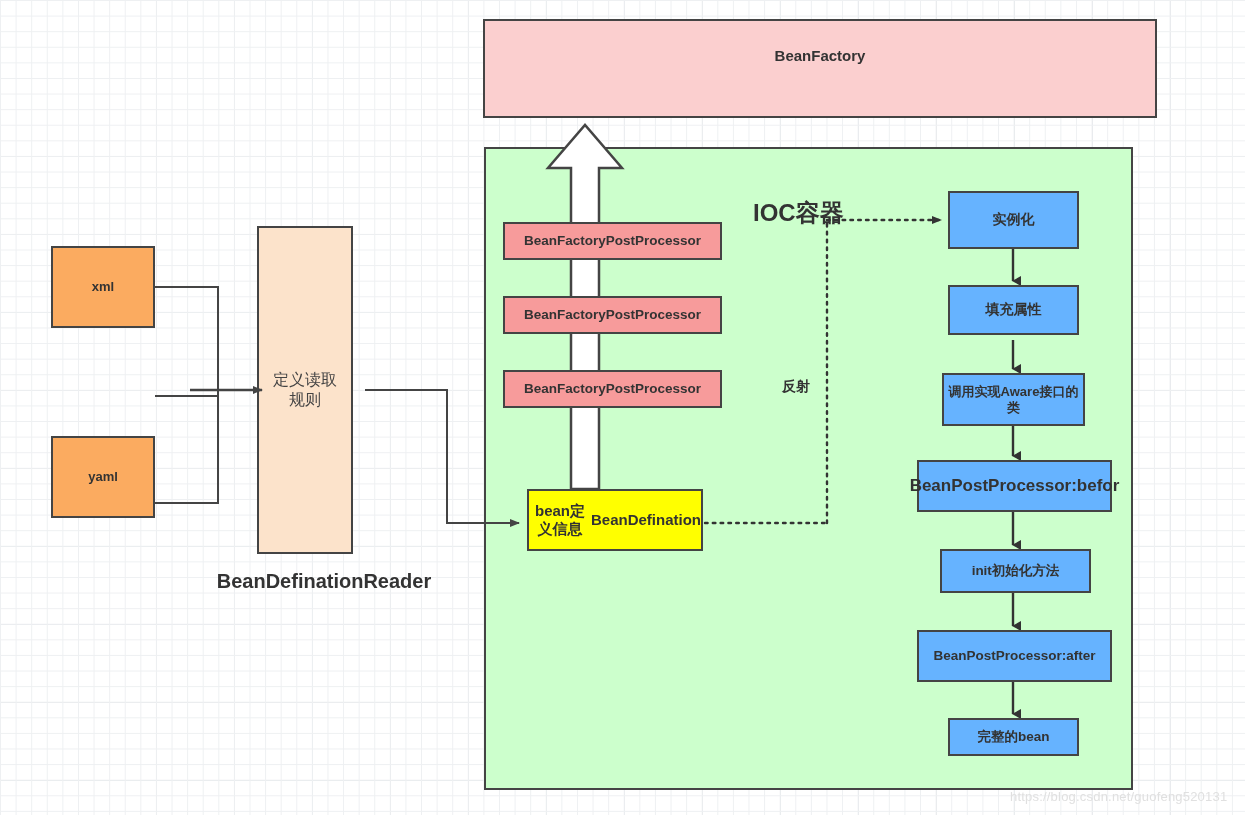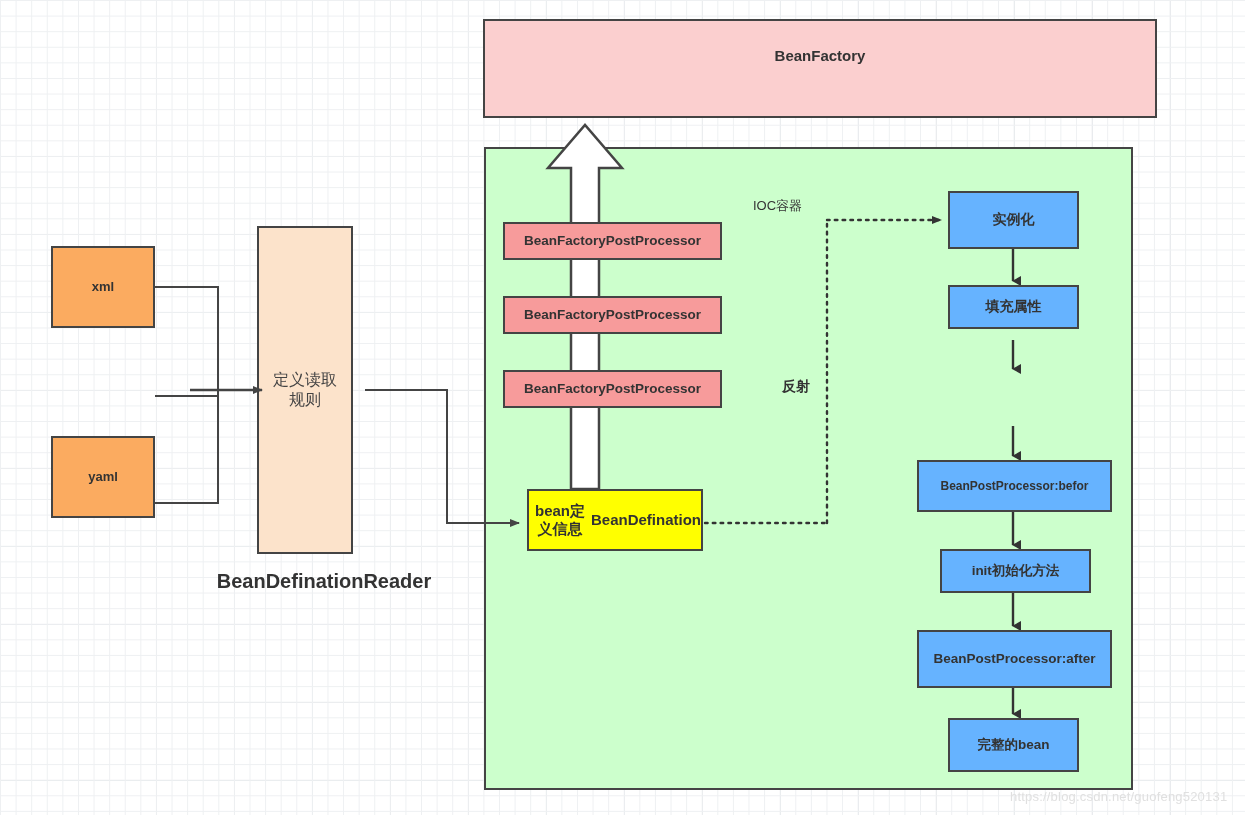--- a/index.html
+++ b/index.html
@@ -82,30 +82,30 @@
     text-align:center;
     font-size:20px;font-weight:bold;color:#333;
   }
   .blue{
     background:#66b3ff;
     font-size:13.5px;font-weight:bold;
     color:#333;
     z-index:6;
   }
   .bl1{left:948px;top:191px;width:131px;height:58px;font-size:14px;}
-  .bl2{left:948px;top:285px;width:131px;height:44px;font-size:14px;}
+  .bl2{left:948px;top:285px;width:131px;height:50px;font-size:14px;}
   .bl3{left:942px;top:373px;width:143px;height:53px;font-size:13px;padding:0 4px;}
-  .bl4{left:917px;top:460px;width:195px;height:52px;font-size:12px;}
+  .bl4{left:917px;top:460px;width:195px;height:52px;font-size:17px;}
   .bl5{left:940px;top:549px;width:151px;height:44px;font-size:13.5px;}
-  .bl6{left:917px;top:630px;width:195px;height:58px;font-size:13.5px;}
-  .bl7{left:948px;top:718px;width:131px;height:54px;font-size:13.5px;}
+  .bl6{left:917px;top:630px;width:195px;height:52px;font-size:13.5px;}
+  .bl7{left:948px;top:718px;width:131px;height:38px;font-size:13.5px;}
 
   .ioc-label{
     position:absolute;left:753px;top:197px;
-    font-size:13px;font-weight:normal;color:#333;
+    font-size:24px;font-weight:bold;color:#333;
   }
   .reflect-label{
     position:absolute;left:782px;top:378px;
     font-size:14px;font-weight:bold;color:#333;
   }
   .watermark{
     position:absolute;left:1010px;top:789px;
     font-size:13px;color:#e0e0e0;
     white-space:nowrap;
     letter-spacing:0.2px;
@@ -155,20 +155,23 @@
   <div class="node reader">
     <span>定义读取规则</span>
   </div>
   <div class="reader-label">BeanDefinationReader</div>
 
   <div class="node blue bl1">
     <span>实例化</span>
   </div>
   <div class="node blue bl2">
     <span>填充属性</span>
+  </div>
+  <div class="node blue bl3">
+    <span>调用实现Aware接口的类</span>
   </div>
   <div class="node blue bl4">
     <span>BeanPostProcessor:befor</span>
   </div>
   <div class="node blue bl5">
     <span>init初始化方法</span>
   </div>
   <div class="node blue bl6">
     <span>BeanPostProcessor:after</span>
   </div>

